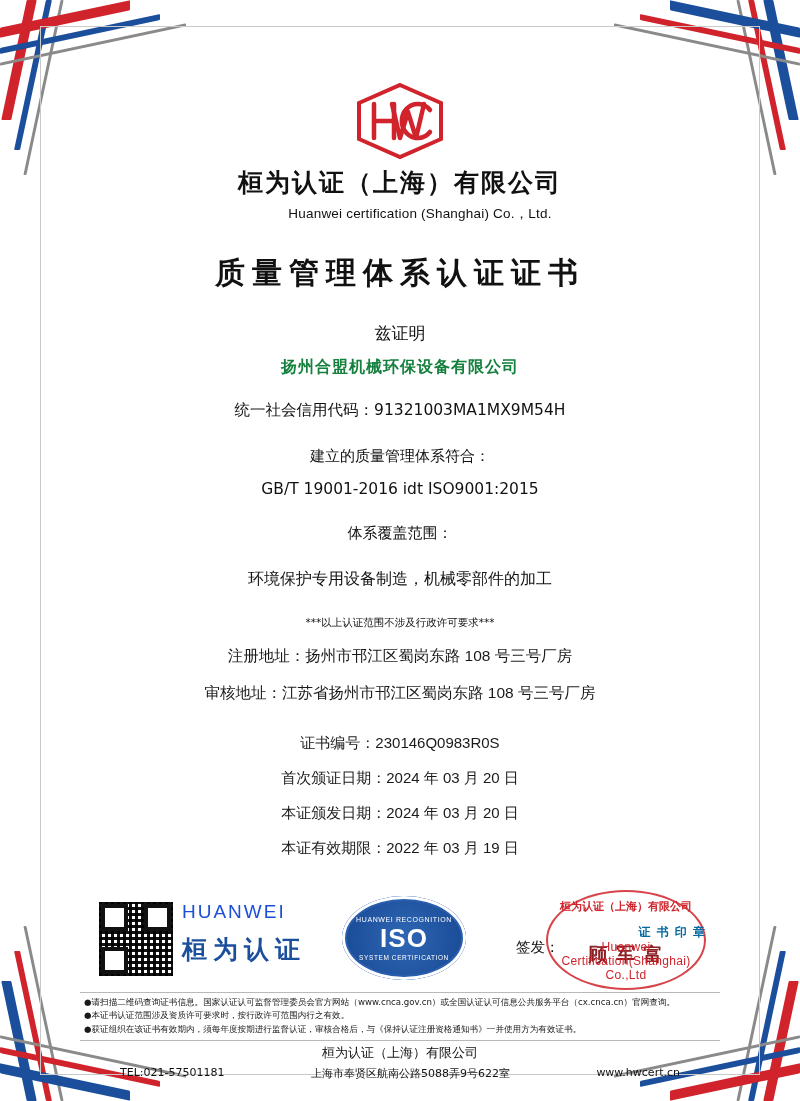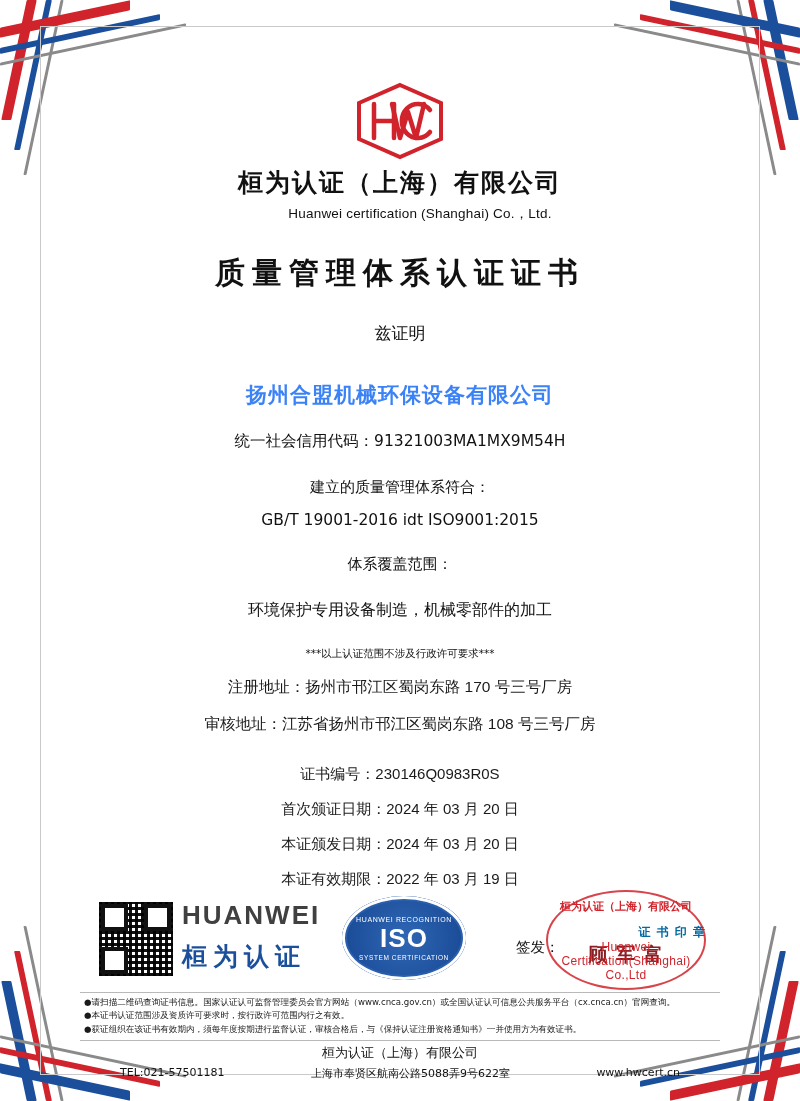--- a/index.html
+++ b/index.html
@@ -92,25 +92,25 @@
   }
 
   .hereby {
     font-size: 17px;
     margin-top: 28px;
     color: #111;
     font-family: "DejaVu Sans", "Liberation Sans", sans-serif;
   }
 
   .holder {
-    font-size: 21px;
-    font-weight: bold;
-    margin-top: 36px;
+    font-size: 16px;
+    font-weight: bold;
+    margin-top: 12px;
     letter-spacing: 1px;
-    color: #3b82f6;
+    color: #15803d;
     font-family: "DejaVu Sans", "Liberation Sans", sans-serif;
   }
 
   .line {
     font-size: 15px;
     margin-top: 22px;
     color: #111;
     font-family: "DejaVu Sans", "Liberation Sans", sans-serif;
   }
   .line.tight { margin-top: 14px; }
@@ -171,25 +171,25 @@
   }
 
   .brand-text {
     position: absolute;
     left: 182px;
     top: 10px;
     text-align: left;
     color: #1b4f9c;
   }
   .brand-en {
-    font-size: 26px;
-    font-weight: bold;
+    font-size: 19px;
+    font-weight: normal;
     letter-spacing: 2px;
     line-height: 1;
-    color: #404040;
+    color: #1d4ed8;
   }
   .brand-cn {
     font-size: 25px;
     font-weight: bold;
     letter-spacing: 6px;
     margin-top: 12px;
     color: #1b4f9c;
     font-family: "DejaVu Sans", "Liberation Sans", sans-serif;
   }
 
@@ -400,21 +400,21 @@
     <div class="line std">统一社会信用代码：91321003MA1MX9M54H</div>
 
     <div class="line scope-head">建立的质量管理体系符合：</div>
     <div class="line tight std">GB/T 19001-2016 idt ISO9001:2015</div>
 
     <div class="line scope-head">体系覆盖范围：</div>
     <div class="line scope-body">环境保护专用设备制造，机械零部件的加工</div>
 
     <div class="note-small">***以上认证范围不涉及行政许可要求***</div>
 
-    <div class="addr">注册地址：扬州市邗江区蜀岗东路 170 号三号厂房</div>
+    <div class="addr">注册地址：扬州市邗江区蜀岗东路 108 号三号厂房</div>
     <div class="addr">审核地址：江苏省扬州市邗江区蜀岗东路 108 号三号厂房</div>
 
     <div class="certno">证书编号：230146Q0983R0S</div>
     <div class="dateline">首次颁证日期：2024 年 03 月 20 日</div>
     <div class="dateline">本证颁发日期：2024 年 03 月 20 日</div>
     <div class="dateline">本证有效期限：2022 年 03 月 19 日</div>
   </div>
 
   <div class="badges">
 

